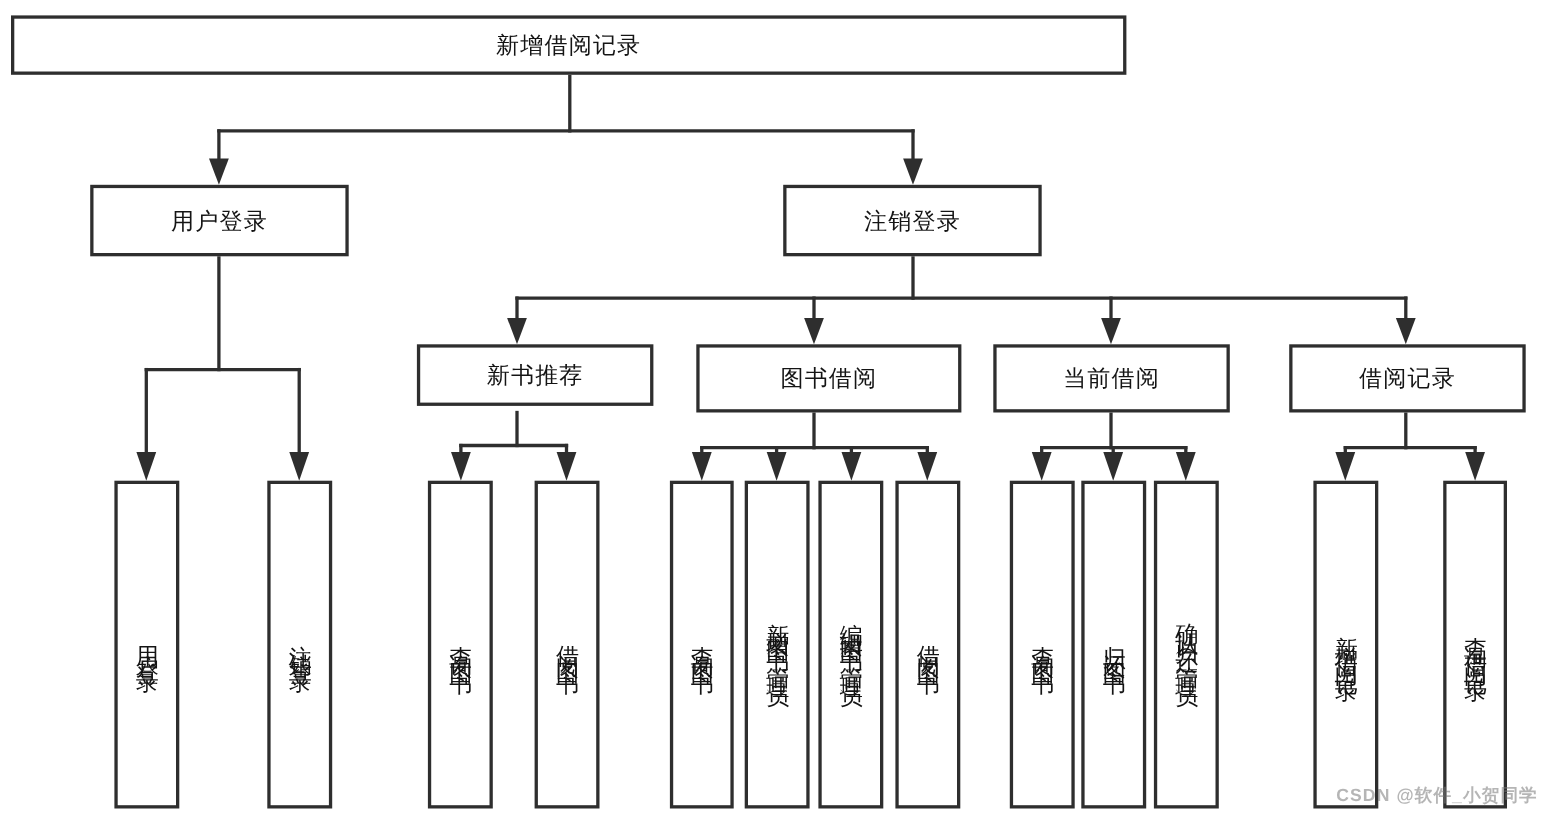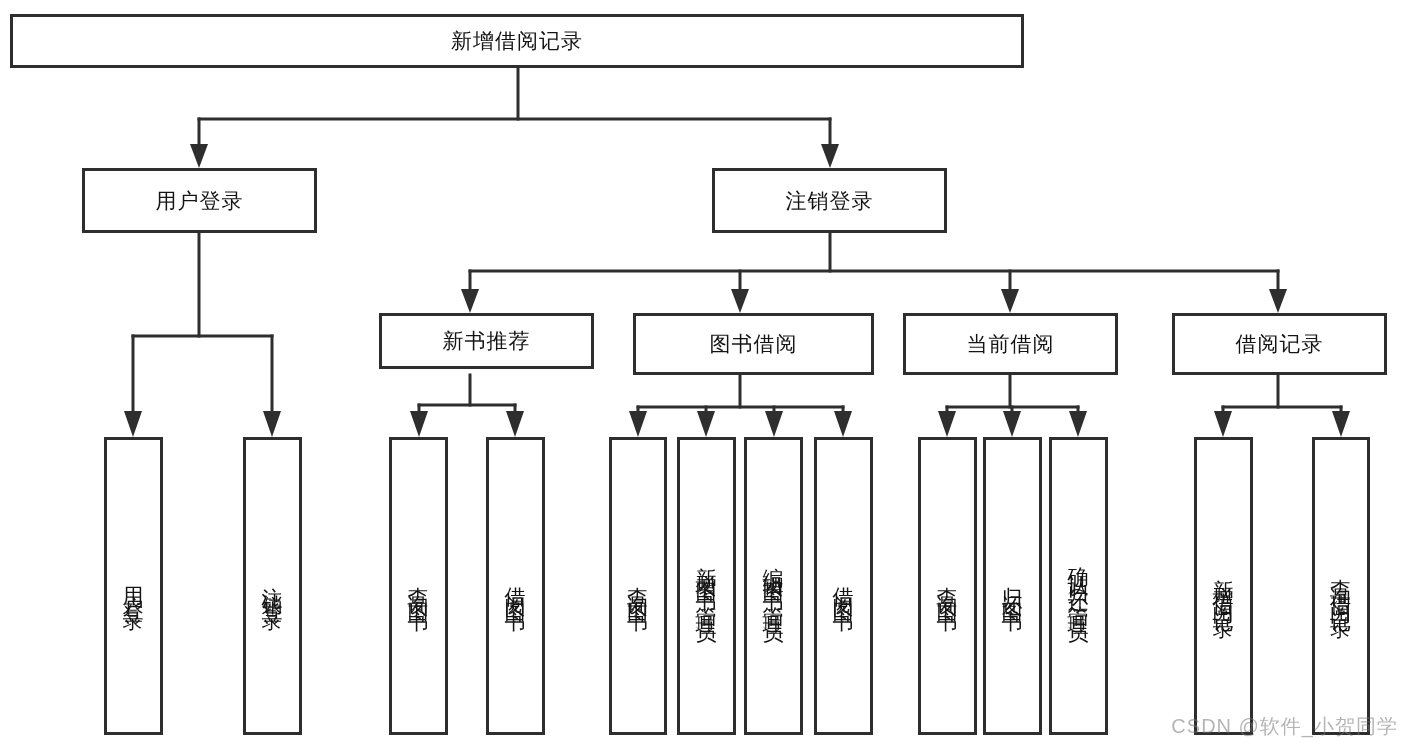--- a/index.html
+++ b/index.html
@@ -35,25 +35,26 @@
     text-orientation: mixed;
     font-size: 21px;
     letter-spacing: 8px;
     line-height: 1;
     white-space: nowrap;
   }
   .watermark {
     position: absolute;
     right: 7px;
     top: 713px;
-    font-size: 20px;
+    font-size: 16px;
     letter-spacing: 1px;
     color: rgba(120, 120, 120, 0.55);
     z-index: 3;
     white-space: nowrap;
+    font-weight: bold;
   }
 </style>
 </head>
 <body>
 
 <div class="canvas">
 
   <svg class="connectors" viewBox="0 0 1405 747" xmlns="http://www.w3.org/2000/svg">
     <g stroke="#2e2e2e" stroke-width="3" fill="#2e2e2e" stroke-linecap="square">
 

